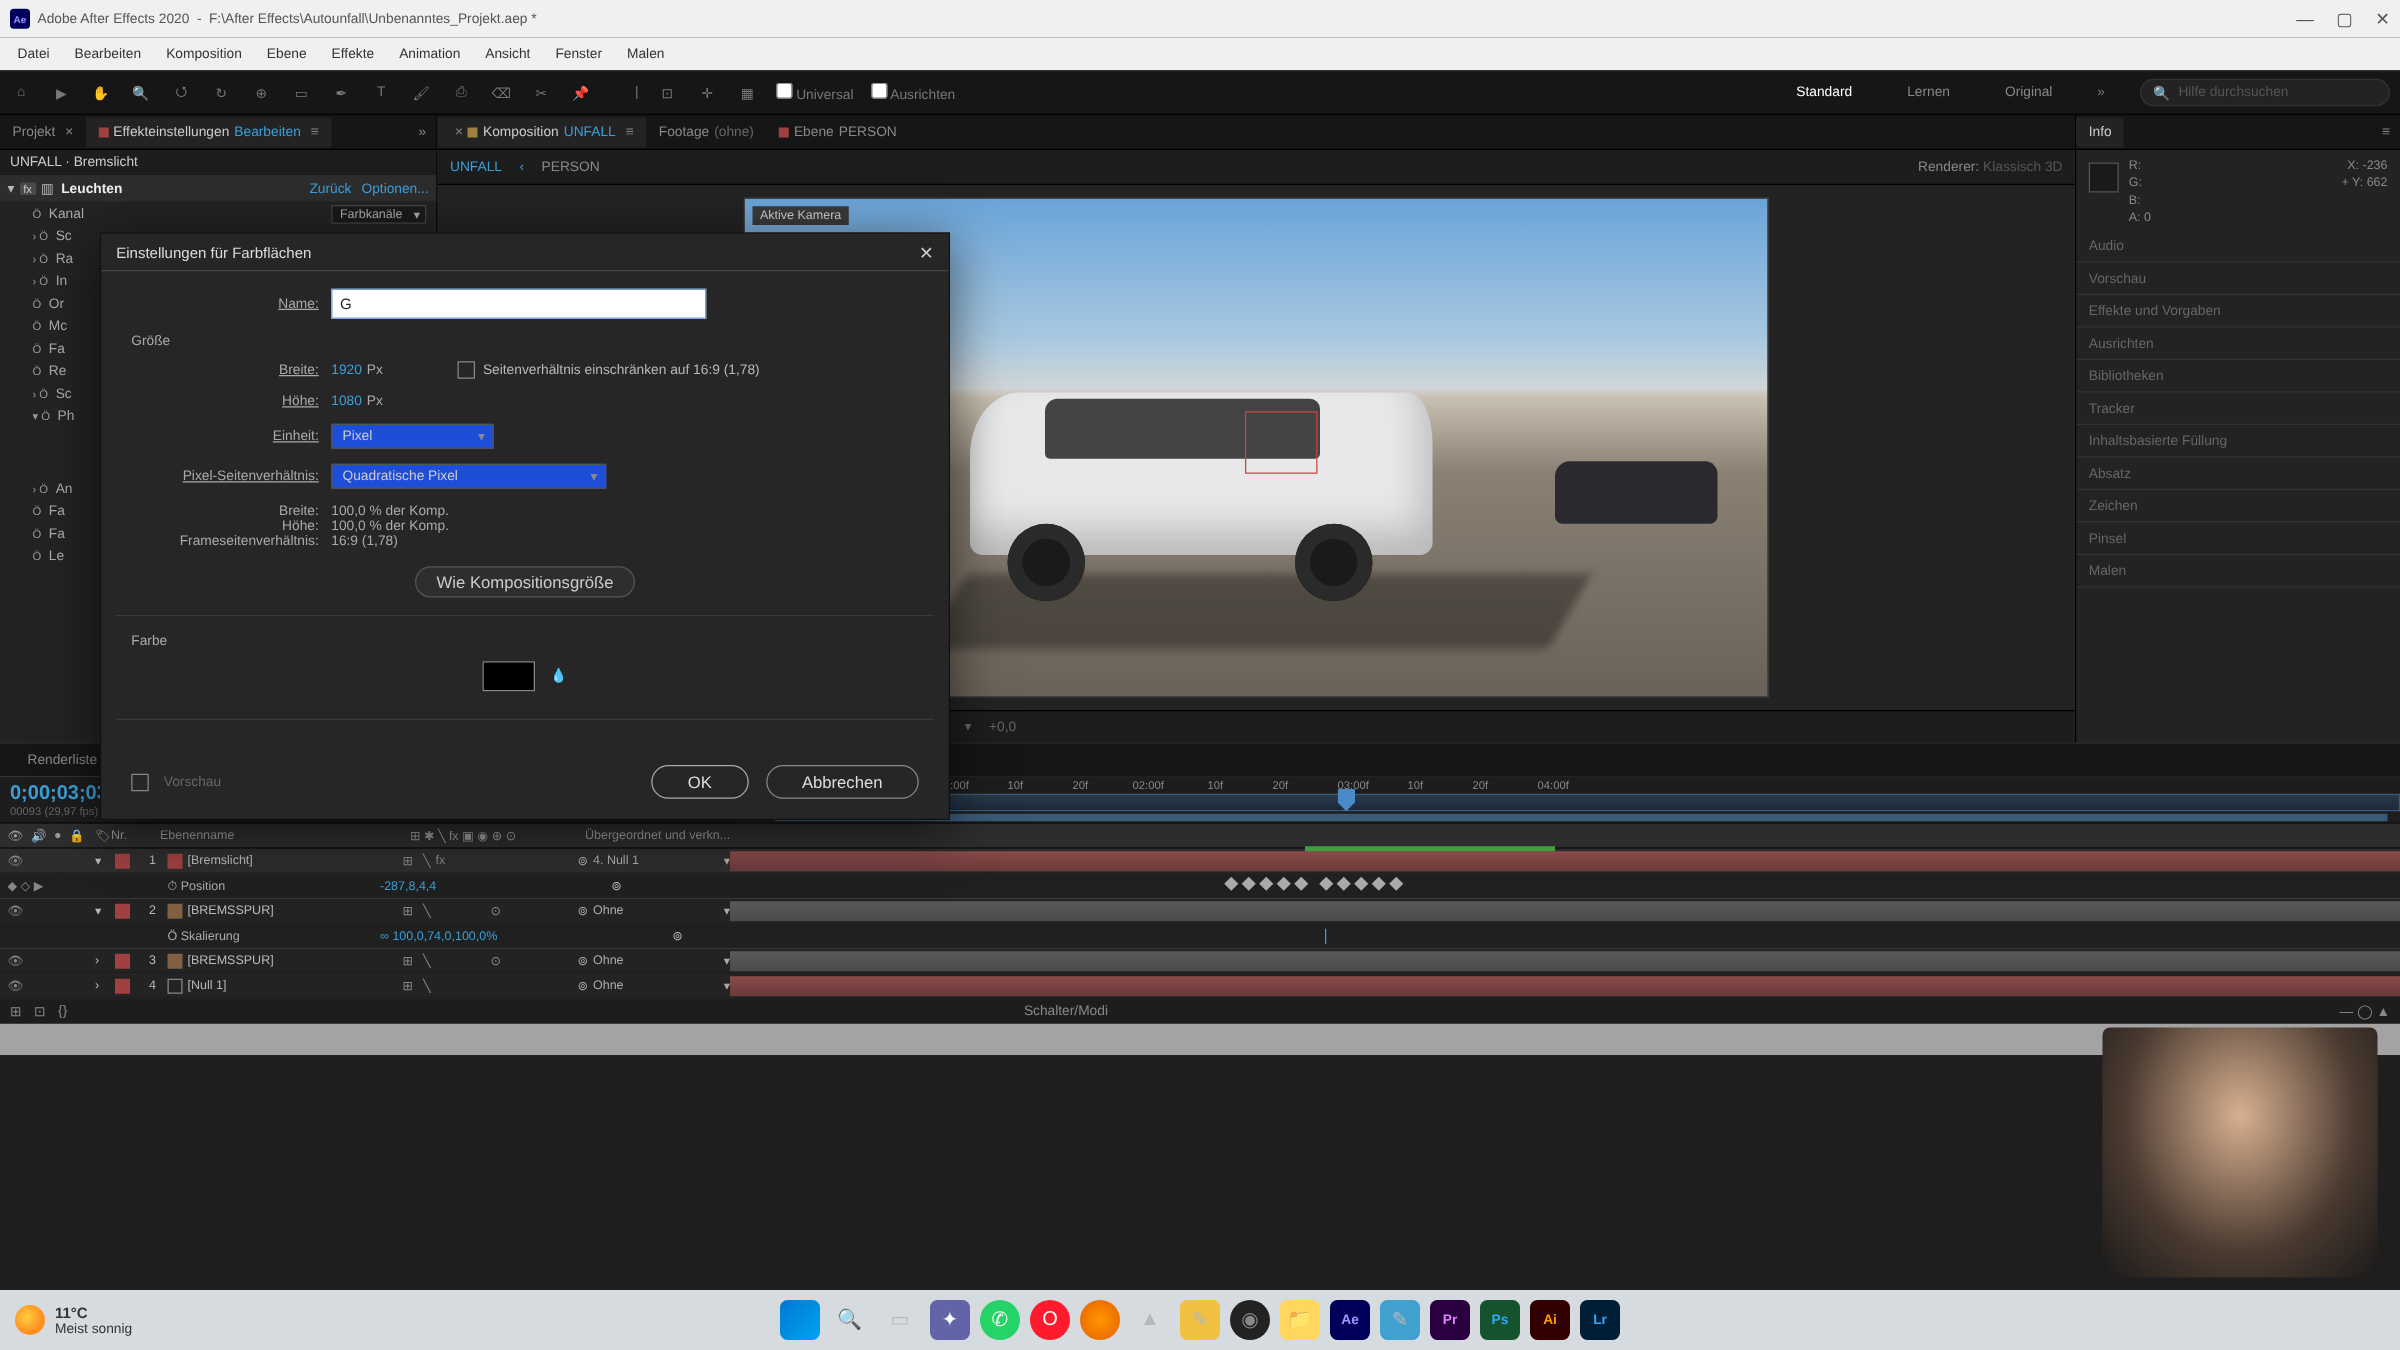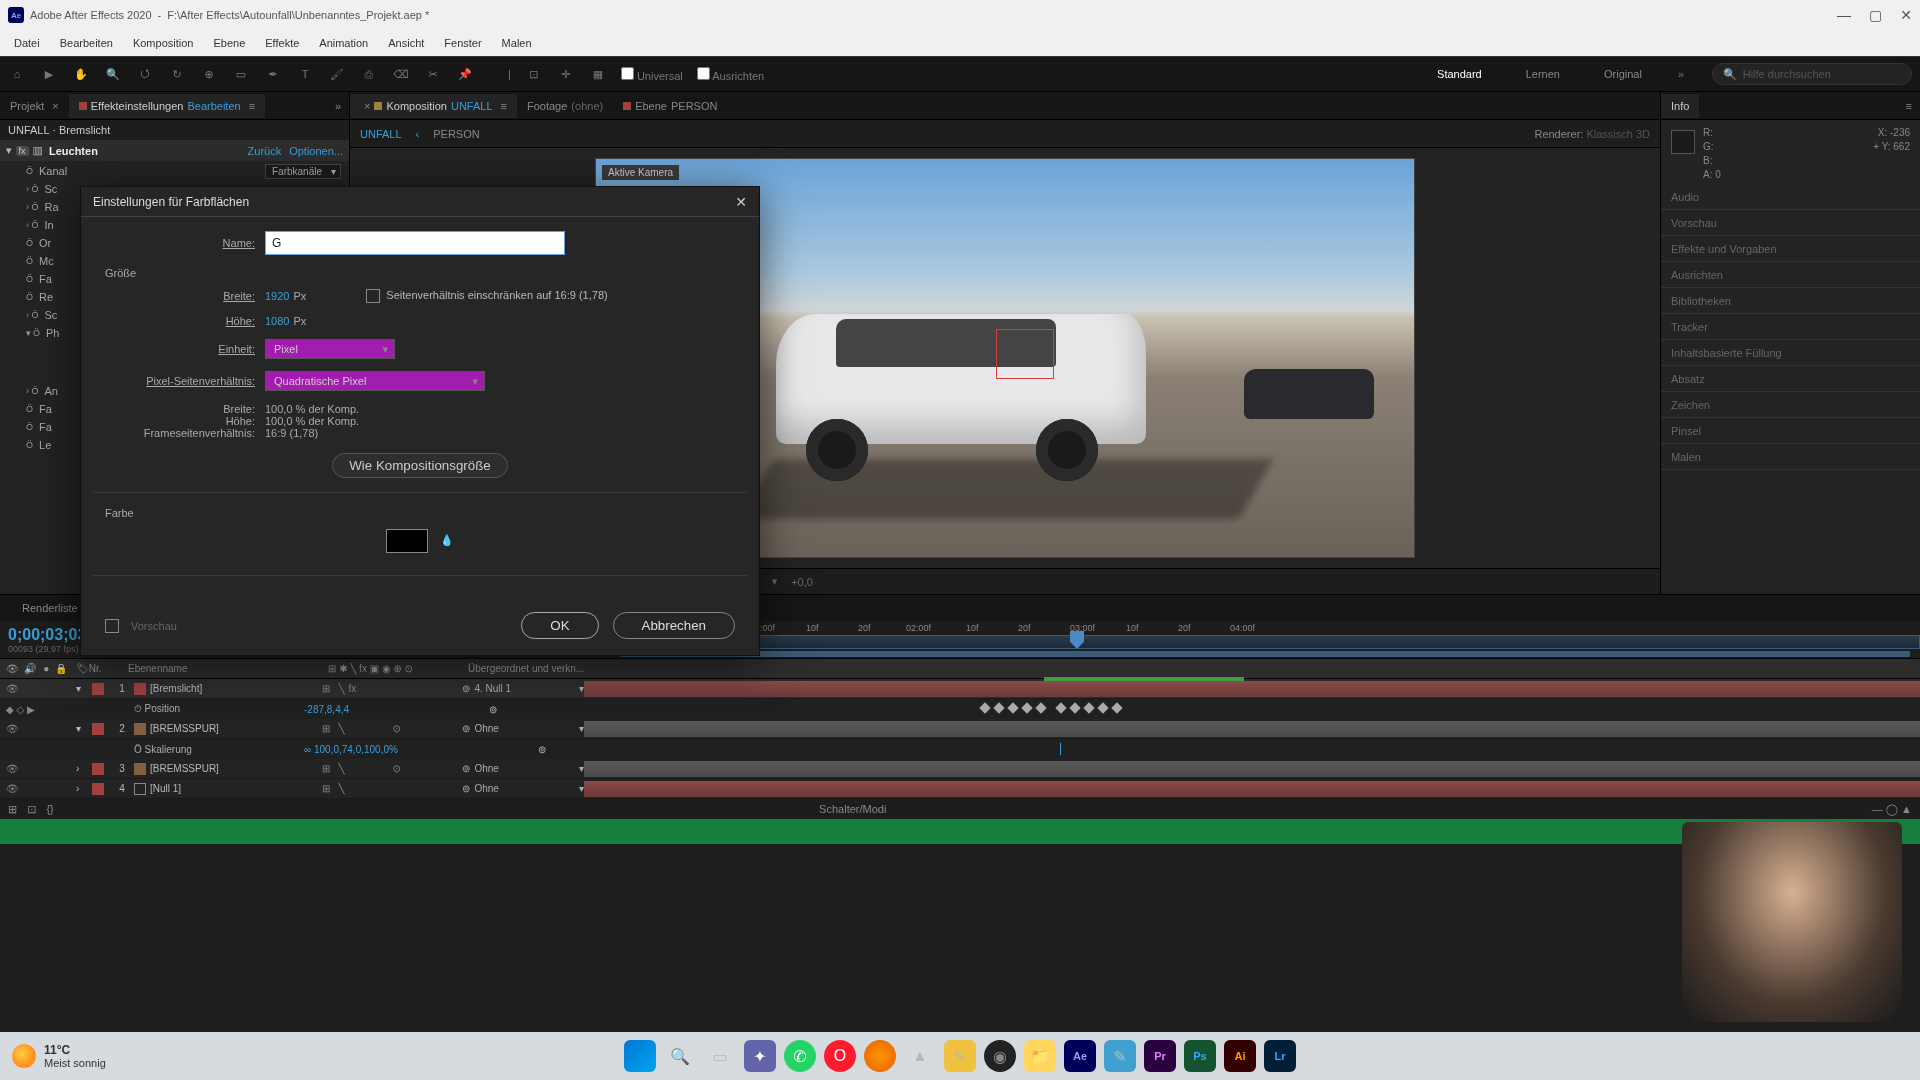--- a/index.html
+++ b/index.html
@@ -76,37 +76,37 @@
 .dialog-title { height:30px; display:flex; align-items:center; padding:0 12px; color:#ddd; font-size:12px; background:#262626; border-bottom:1px solid #444;}
 .dialog-title .close { margin-left:auto; color:#ccc; font-size:14px; cursor:default;}
 .dialog-body { padding: 14px 24px 12px; }
 .form-row { display:flex; align-items:center; margin-bottom: 12px; }
 .form-label { width: 160px; text-align:right; padding-right:10px; color:#aaa;text-decoration:underline; }
 .name-input { flex:0 0 300px; height:24px; background:#fff; border:1px solid #6aa0dd; color:#222; padding:0 6px; font-size:12px;}
 .section-lbl { color:#aaa; margin: 8px 0 10px; }
 .blue-val { color:#3a9fd8; }
 .unit { color:#aaa; margin-left:4px;}
 .checkbox { width:14px; height:14px; border:1px solid #888; display:inline-block; margin-right:6px; vertical-align:middle;}
-.select { background:#a21caf; border:1px solid #555; color:#ccc; padding:3px 22px 3px 8px; position:relative; display:inline-block; min-width:130px;}
+.select { background:#1d4ed8; border:1px solid #555; color:#ccc; padding:3px 22px 3px 8px; position:relative; display:inline-block; min-width:130px;}
 .select::after { content:"▾"; position:absolute; right:6px; color:#888;}
 .info-line { display:flex; }
 .info-line .lbl { width:160px; text-align:right; padding-right:10px; color:#aaa;}
 .info-line .val { color:#aaa;}
 .comp-size-btn { display:block; margin: 14px auto 4px; background:#2e2e2e; border:1px solid #555; border-radius:14px; padding:4px 16px; color:#ccc;}
 .color-swatch { width:42px; height:24px; background:#000; border:1px solid #888; display:inline-block; vertical-align:middle;}
 .eyedrop { margin-left:10px; color:#aaa;}
 .dialog-footer { display:flex; align-items:center; padding: 10px 24px 16px; gap:14px;}
 .preview-chk { display:flex; align-items:center; gap:6px; color:#666;}
 .btn { border:1px solid #888; background:#262626; color:#ddd; padding:5px 28px; border-radius:14px;}
 .btn.ok { border-color:#aaa;}
 .spacer { flex:1;}
 hr.div { border:none; border-top:1px solid #3a3a3a; margin: 14px -12px;}
 
 
-.timeline { height: 250px; background:#15803d; border-top:1px solid #000; display:flex; flex-direction:column;}
+.timeline { height: 250px; background:#a3a3a3; border-top:1px solid #000; display:flex; flex-direction:column;}
 .tl-tabs { height:26px; display:flex; align-items:center; background:#161616; gap:4px; padding-left:8px;}
 .tl-tab { padding:4px 14px; color:#888; display:flex; align-items:center; gap:6px;}
 .tl-tab.active { background:#232323; color:#ddd;}
 .tl-tab .sq { width:10px; height:10px; background:#5a5a5a; display:inline-block;}
 .tl-header { height:38px; display:flex; background:#1d1d1d; border-bottom:1px solid #000;}
 .tl-left { width:590px; display:flex; align-items:center; padding:0 8px; gap:10px;}
 .timecode { color:#3a9fd8; font-size:16px; font-weight:bold;}
 .timecode-sub { color:#666; font-size:9px;}
 .tl-icons { margin-left:auto; display:flex; gap:10px; color:#888;}
 .tl-ruler { flex:1; position:relative; background:#1d1d1d;}

